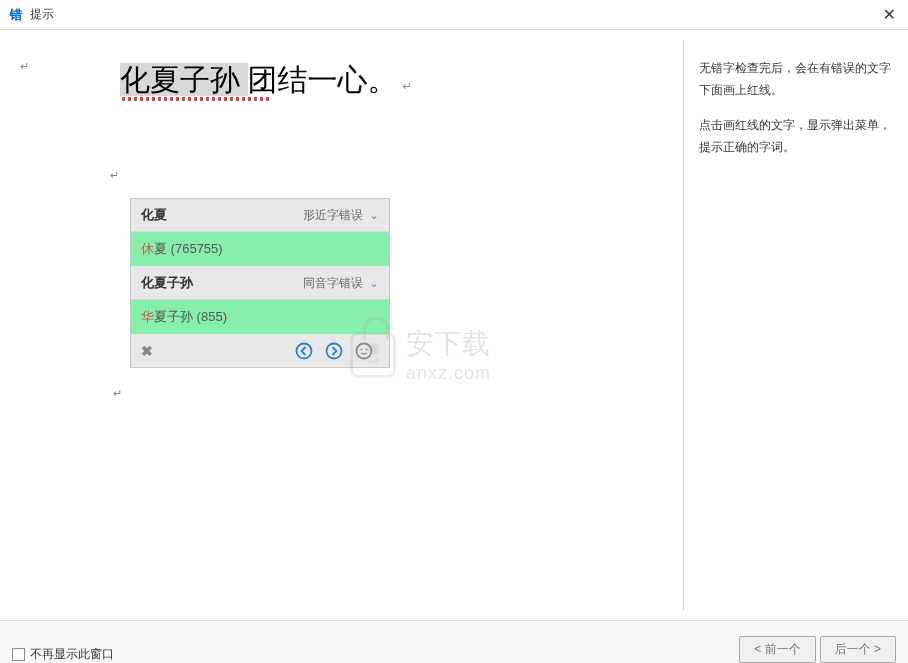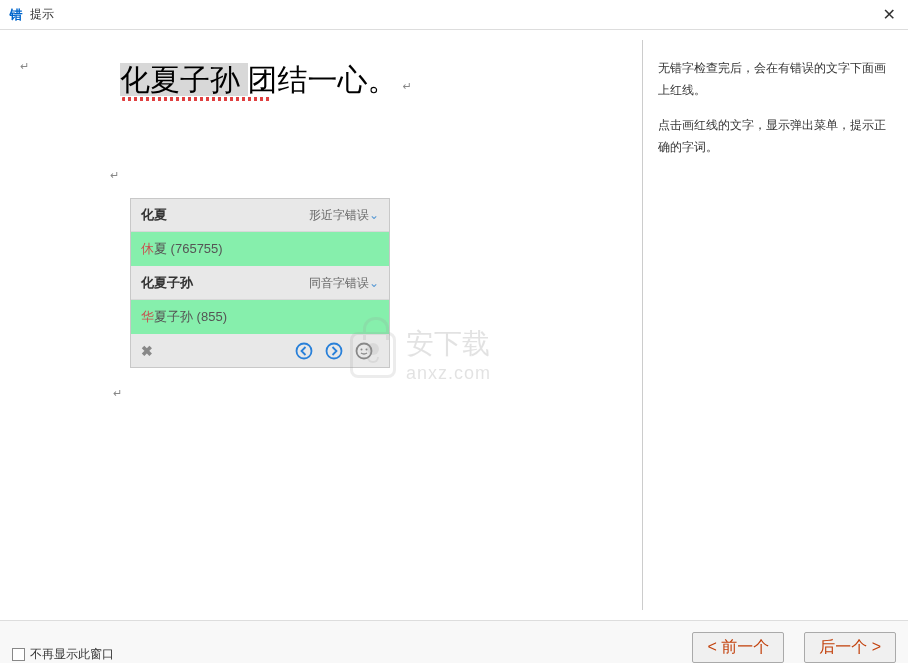--- a/index.html
+++ b/index.html
@@ -44,21 +44,21 @@
     .content {
       display: flex;
       height: 590px;
     }
     .left-panel {
       flex: 1;
       padding: 30px 20px 20px 20px;
       position: relative;
     }
     .right-panel {
-      width: 266px;
+      width: 225px;
       border-left: 1px solid #ccc;
       padding: 18px 15px;
       margin-top: 10px;
       margin-bottom: 10px;
     }
     .tip-text {
       font-size: 12px;
       color: #333;
       line-height: 1.8;
       margin-bottom: 14px;
@@ -120,20 +120,21 @@
       border-bottom: 1px solid #d8d8d8;
     }
     .popup-header-label {
       font-weight: bold;
       flex: 1;
       color: #333;
     }
     .popup-header-type {
       color: #666;
       font-size: 12px;
+      margin-right: 6px;
     }
     .chevron-down {
       color: #5b9bd5;
       font-size: 12px;
       cursor: pointer;
     }
     .popup-item {
       padding: 8px 10px;
       border-bottom: 1px solid #e8e8e8;
       cursor: pointer;
@@ -259,24 +260,24 @@
       font-size: 12px;
       color: #333;
     }
     .footer-spacer {
       flex: 1;
     }
     .footer-btn {
       padding: 4px 14px;
       border: 1px solid #aaa;
       background: #f0f0f0;
-      font-size: 16px;
-      color: #c2410c;
-      cursor: pointer;
-      margin-left: 20px;
+      font-size: 12px;
+      color: #737373;
+      cursor: pointer;
+      margin-left: 4px;
       border-radius: 2px;
     }
   </style>
 </head>
 <body>
 
 <div class="titlebar">
   <div class="titlebar-icon">错</div>
   <div class="titlebar-title">提示</div>
   <div class="titlebar-close">✕</div>

